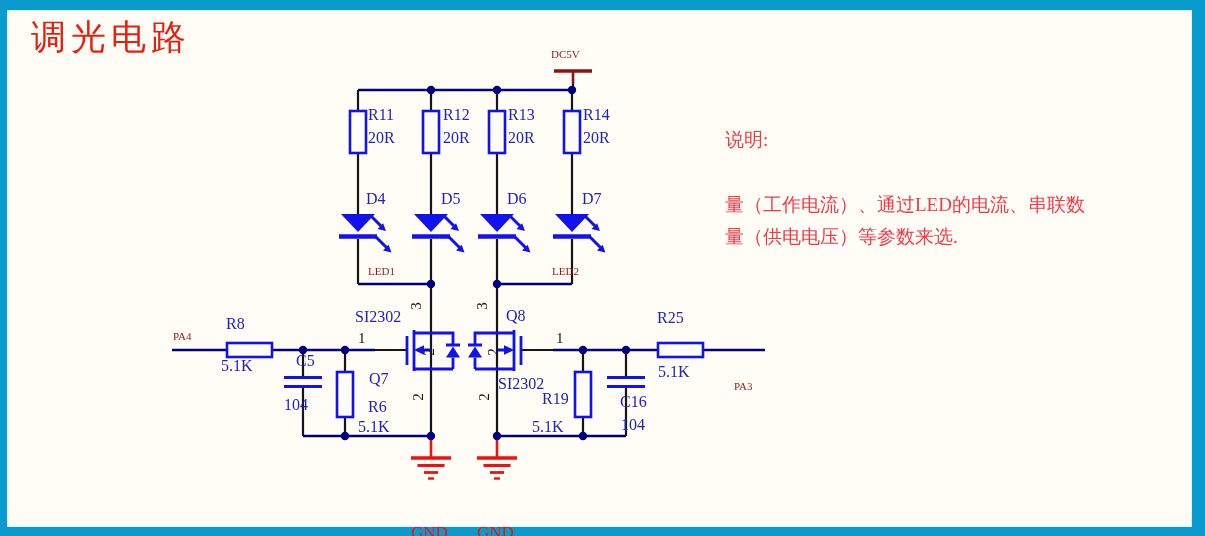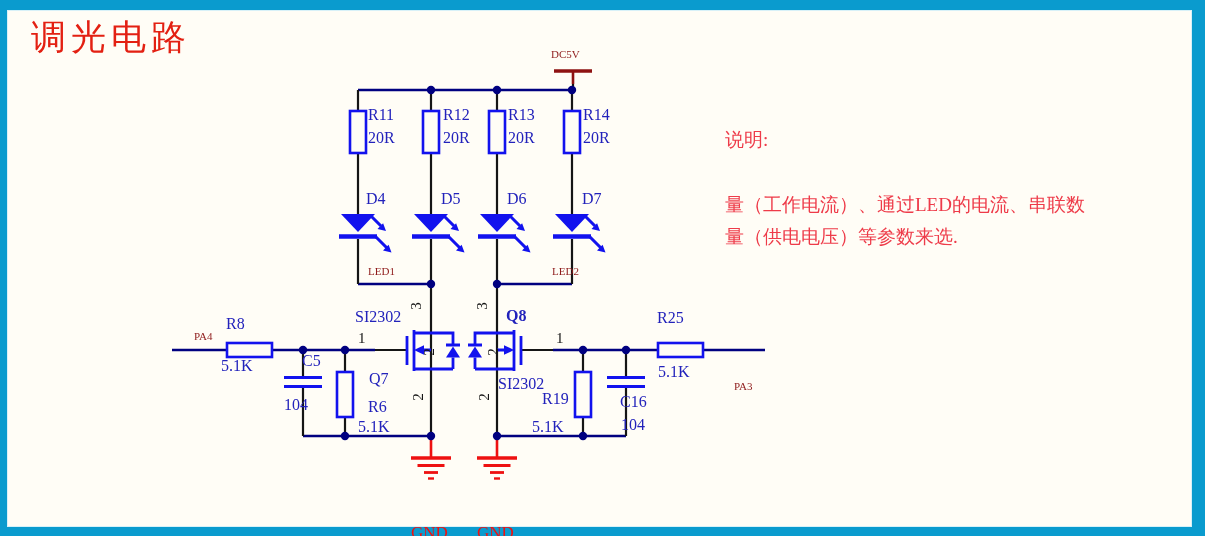--- a/index.html
+++ b/index.html
@@ -129,21 +129,21 @@
       <circle cx="345" cy="436" r="4.2"></circle>
         <circle cx="431" cy="436" r="4.2"></circle>
       <circle cx="497" cy="436" r="4.2"></circle>
         <circle cx="583" cy="436" r="4.2"></circle>
     </g>
   </svg>
 
   <div class="lbl title" style="left:31px;top:20px;">调光电路</div>
 
   <div class="lbl maroon" style="left:551px;top:49px;">DC5V</div>
-  <div class="lbl maroon" style="left:194px;top:331px;">PA4</div>
+  <div class="lbl maroon" style="left:173px;top:331px;">PA4</div>
   <div class="lbl maroon" style="left:734px;top:333px;margin-top:48px;">PA3</div>
   <div class="lbl maroon" style="left:368px;top:266px;">LED1</div>
   <div class="lbl maroon" style="left:545px;top:266px;margin-left:7px;">LED2</div>
   <div class="lbl red" style="left:411px;top:482px;">GND</div>
   <div class="lbl red" style="left:477px;top:482px;">GND</div>
 
   <div class="lbl" style="left:368px;top:107px;">R11</div>
   <div class="lbl" style="left:368px;top:130px;">20R</div>
   <div class="lbl" style="left:443px;top:107px;">R12</div>
   <div class="lbl" style="left:443px;top:130px;">20R</div>
@@ -152,21 +152,21 @@
   <div class="lbl" style="left:583px;top:107px;">R14</div>
   <div class="lbl" style="left:583px;top:130px;">20R</div>
 
   <div class="lbl" style="left:366px;top:191px;">D4</div>
   <div class="lbl" style="left:441px;top:191px;">D5</div>
   <div class="lbl" style="left:507px;top:191px;">D6</div>
   <div class="lbl" style="left:582px;top:191px;">D7</div>
 
   <div class="lbl" style="left:355px;top:309px;">SI2302</div>
   <div class="lbl" style="left:369px;top:371px;">Q7</div>
-  <div class="lbl" style="left:506px;top:308px;font-weight:bold;">Q8</div>
+  <div class="lbl" style="left:506px;top:308px;">Q8</div>
   <div class="lbl" style="left:498px;top:376px;">SI2302</div>
 
   <div class="lbl pin" style="left:358px;top:331px;">1</div>
   <div class="lbl pin rot" style="left:416px;top:306px;">3</div>
   <div class="lbl pin rot" style="left:418px;top:397px;">2</div>
   <div class="lbl pin rot" style="left:429px;top:352px;">2</div>
   <div class="lbl pin" style="left:556px;top:331px;">1</div>
   <div class="lbl pin rot" style="left:482px;top:306px;">3</div>
   <div class="lbl pin rot" style="left:484px;top:397px;">2</div>
   <div class="lbl pin rot" style="left:493px;top:352px;">2</div>
@@ -174,21 +174,21 @@
   <div class="lbl" style="left:226px;top:316px;">R8</div>
   <div class="lbl" style="left:221px;top:358px;">5.1K</div>
   <div class="lbl" style="left:657px;top:310px;">R25</div>
   <div class="lbl" style="left:658px;top:364px;">5.1K</div>
 
   <div class="lbl" style="left:368px;top:399px;">R6</div>
   <div class="lbl" style="left:358px;top:419px;">5.1K</div>
   <div class="lbl" style="left:542px;top:391px;">R19</div>
   <div class="lbl" style="left:532px;top:419px;">5.1K</div>
 
-  <div class="lbl" style="left:296px;top:353px;margin-left:6px;">C5</div>
+  <div class="lbl" style="left:296px;top:353px;">C5</div>
   <div class="lbl" style="left:284px;top:397px;">104</div>
   <div class="lbl" style="left:620px;top:394px;">C16</div>
   <div class="lbl" style="left:621px;top:417px;">104</div>
 
   <div class="note-line" style="left:725px;top:130px;">说明:</div>
   <div class="note-line" style="left:725px;top:227px;">量（供电电压）等参数来选.</div>
   <div class="note-line" style="left:725px;top:195px;">量（工作电流）、通过LED的电流、串联数</div>
 </div>
 
 </body></html>

